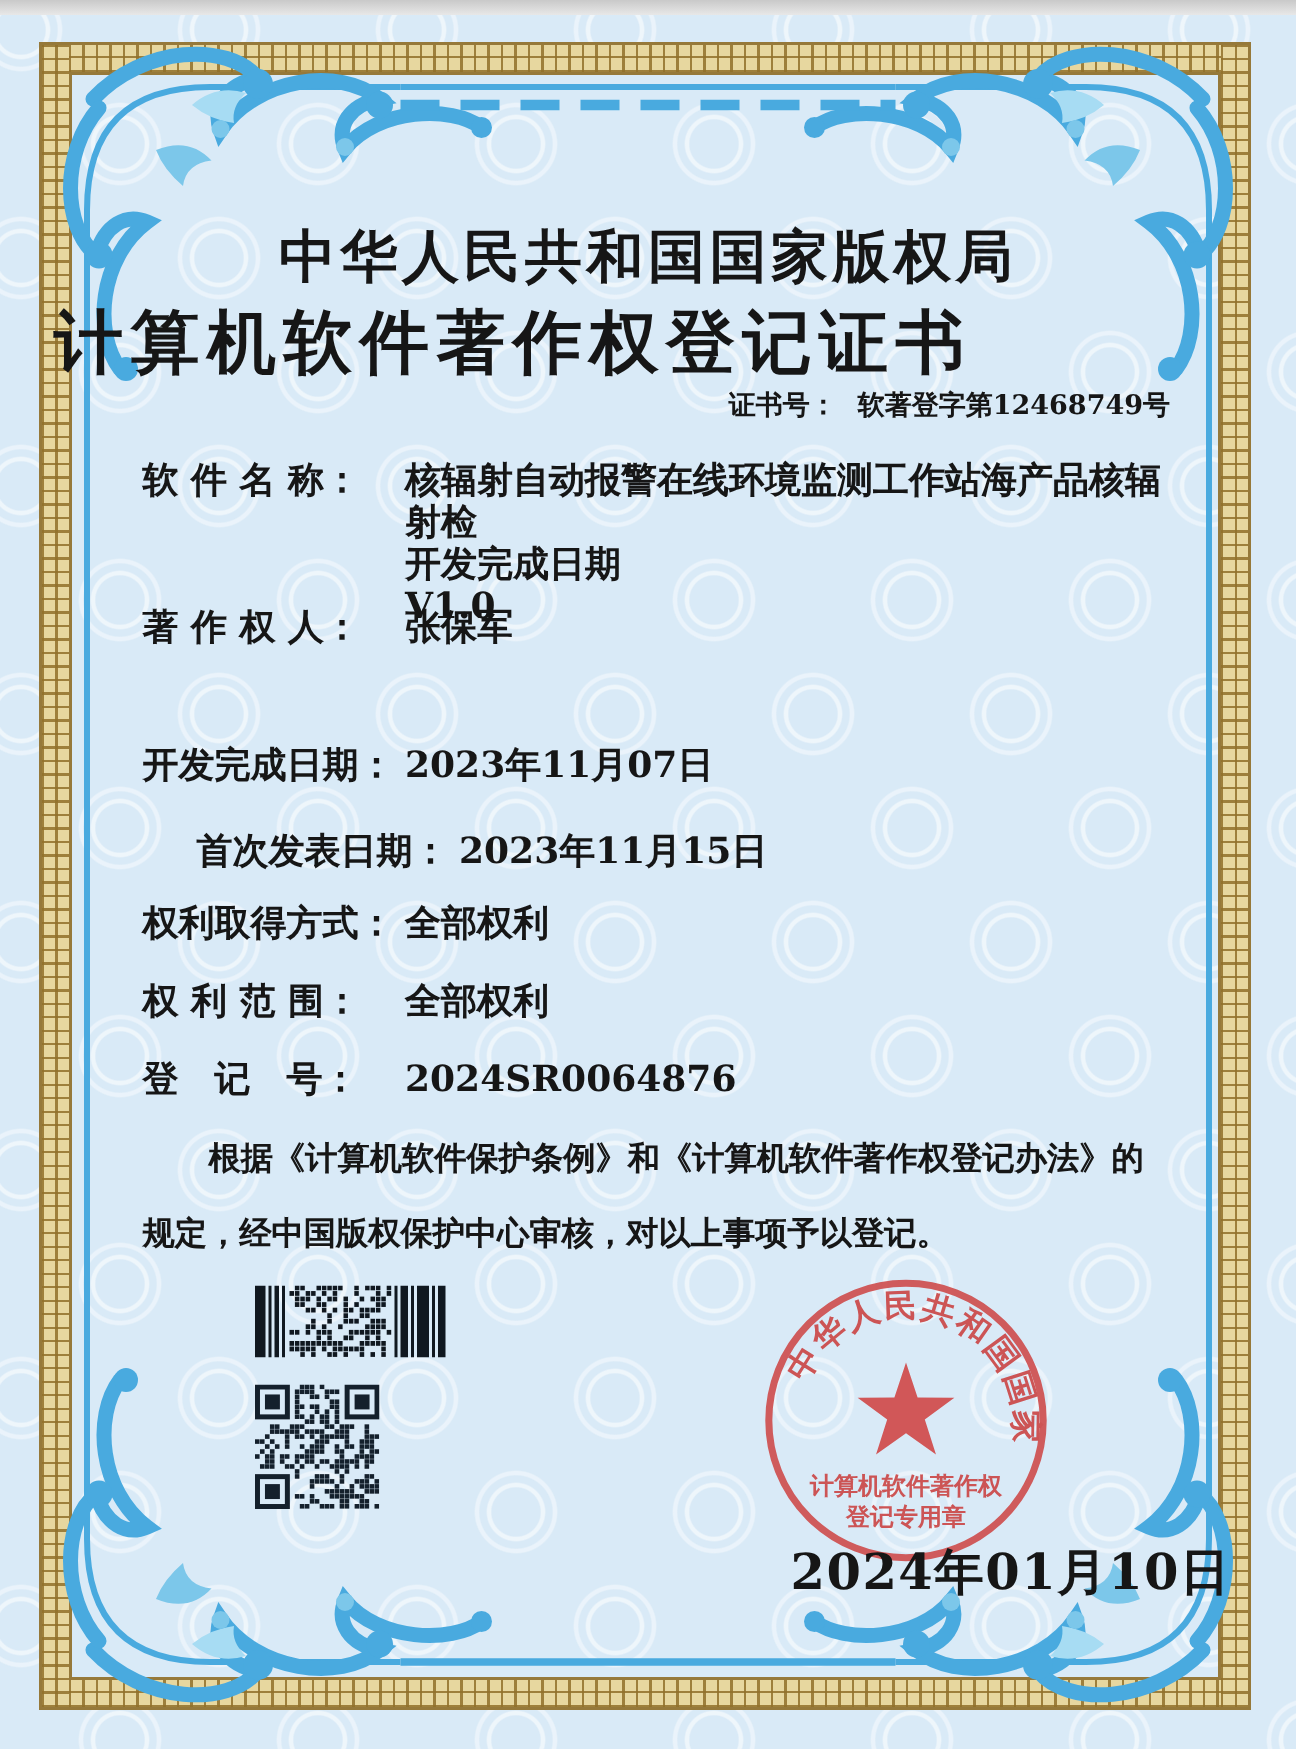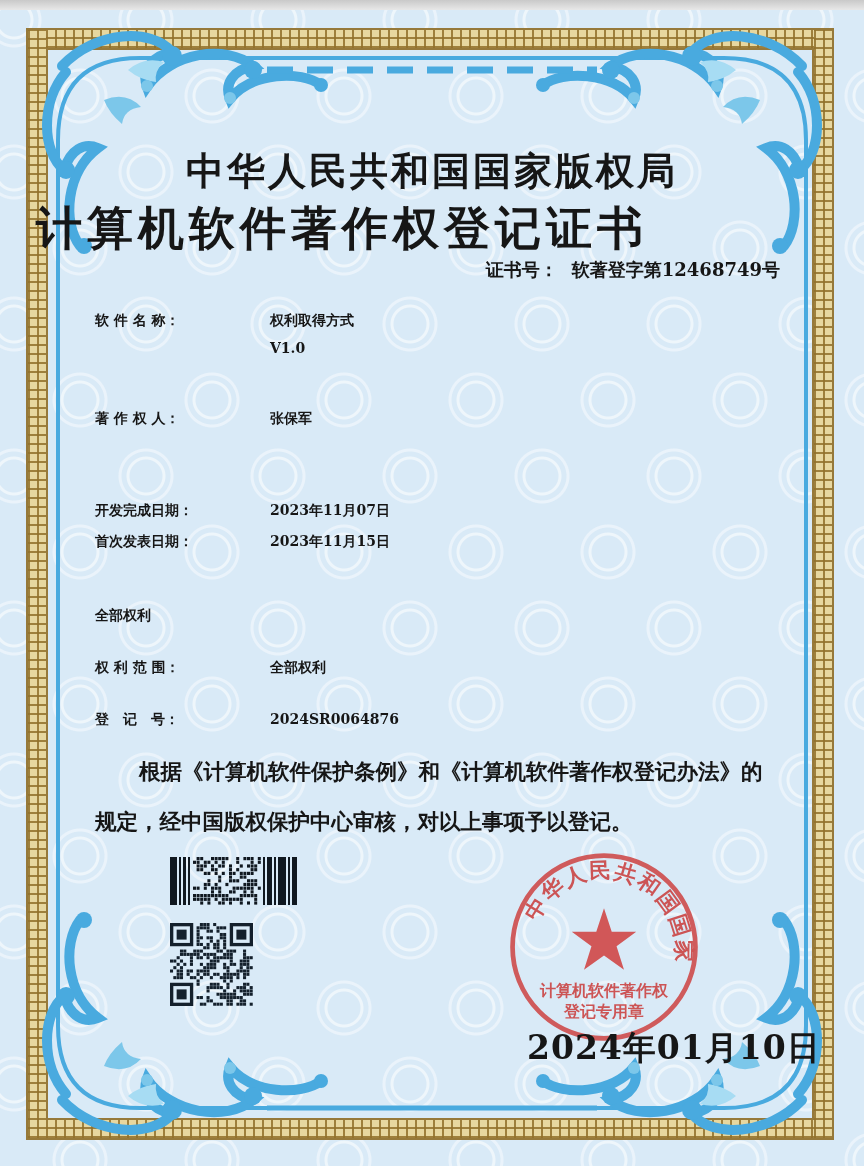--- a/index.html
+++ b/index.html
@@ -34,27 +34,27 @@
   .gf-right{right:0;top:0;bottom:0;width:18px;}
   .ornaments{position:absolute;left:0;top:0;pointer-events:none;}
   
   .authority{position:absolute;left:0;top:146px;width:864px;text-align:center;
     font-size:38px;font-weight:700;letter-spacing:3px;}
   .cert-title{position:absolute;left:0;top:198px;width:684px;text-align:center;
     font-size:46px;font-weight:700;letter-spacing:5px;}
   .certno{position:absolute;top:258px;right:84px;font-size:18px;font-weight:700;margin-left:36px;}
   .certno .lbl{margin-right:14px;}
   .row{position:absolute;left:95px;display:flex;align-items:flex-start;
-    font-size:14px;font-weight:700;line-height:28px;}
+    font-size:24px;font-weight:700;line-height:28px;}
   .row .label{width:175px;flex:0 0 175px;}
   .row .value{max-width:505px;}
   .r-name{top:306px;}
   .r-author{top:404px;}
   .r-complete{top:496px;}
-  .r-publish{top:527px;}
+  .r-publish{top:553px;margin-left:36px;}
   .r-acquire{top:601px;}
   .r-scope{top:653px;}
   .r-regno{top:705px;}
   .statement{position:absolute;left:95px;width:678px;font-size:21.5px;font-weight:700;}
   .st-1{top:757px;padding-left:44px;}
   .st-2{top:807px;}
   .barcode{position:absolute;left:170px;top:857px;}
   .qrcode{position:absolute;left:170px;top:923px;}
   .seal{position:absolute;left:505px;top:848px;width:198px;height:198px;opacity:.92;}
   .issue-date{position:absolute;left:527px;top:1026px;font-size:33px;font-weight:700;letter-spacing:1px;}
@@ -103,41 +103,43 @@
 <div class="authority">中华人民共和国国家版权局</div>
 <div class="cert-title">计算机软件著作权登记证书</div>
 
 <div class="certno">
   <span class="lbl">证书号：</span><span>软著登字第12468749号</span>
 </div>
 
 <div class="row r-name">
   <span class="label">软 件 名 称：</span>
   <span class="value">
-    <span style="display:block">权利取得方式</span>
+    <span style="display:block">核辐射自动报警在线环境监测工作站海产品核辐射检</span>
+    <span style="display:block">开发完成日期</span>
     <span style="display:block">V1.0</span>
   </span>
 </div>
 
 <div class="row r-author">
   <span class="label">著 作 权 人：</span>
   <span class="value">张保军</span>
 </div>
 
 <div class="row r-complete">
   <span class="label">开发完成日期：</span>
   <span class="value">2023年11月07日</span>
 </div>
 
 <div class="row r-publish">
   <span class="label">首次发表日期：</span>
   <span class="value">2023年11月15日</span>
 </div>
 
 <div class="row r-acquire">
+  <span class="label">权利取得方式：</span>
   <span class="value">全部权利</span>
 </div>
 
 <div class="row r-scope">
   <span class="label">权 利 范 围：</span>
   <span class="value">全部权利</span>
 </div>
 
 <div class="row r-regno">
   <span class="label">登　记　号：</span>

